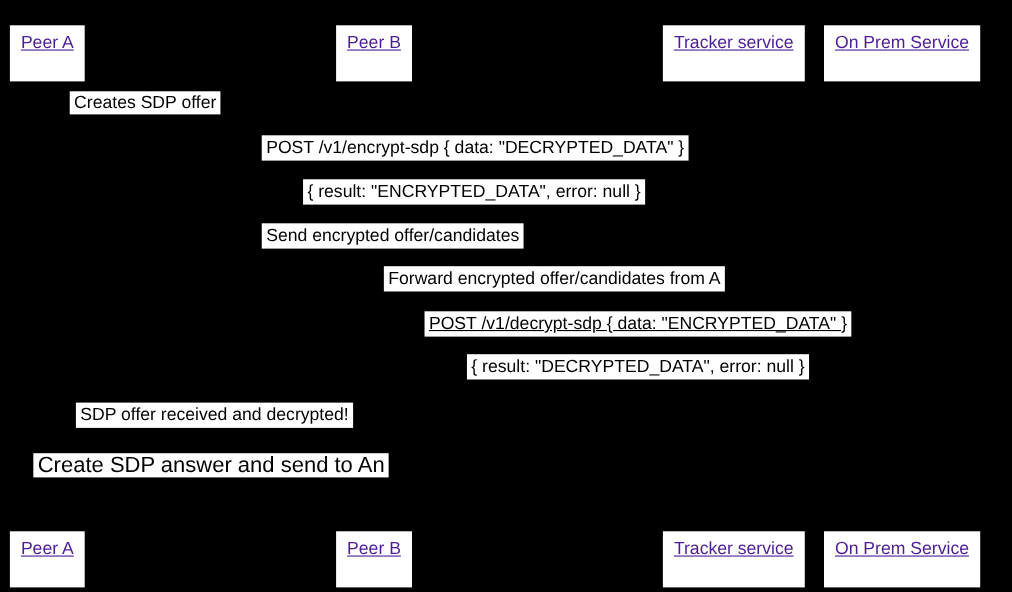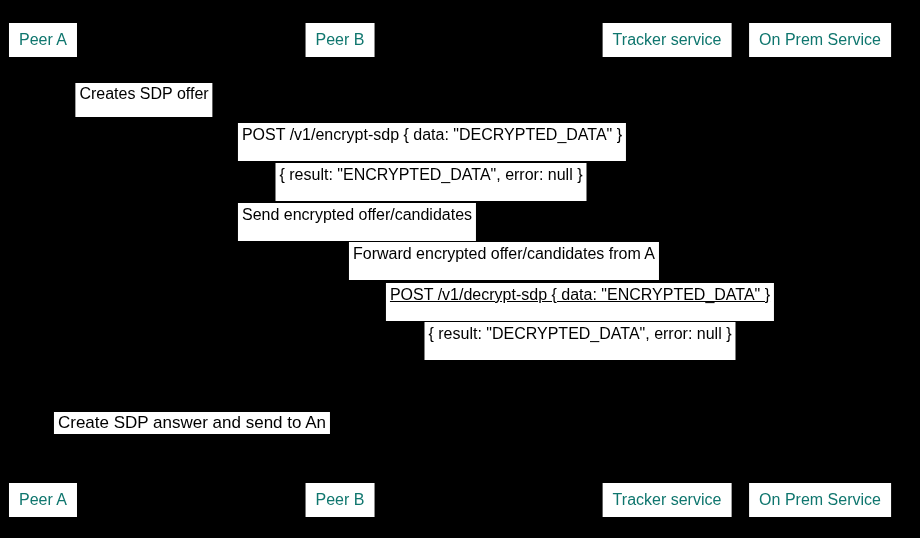--- a/index.html
+++ b/index.html
@@ -12,74 +12,76 @@
     width: 920px;
     height: 538px;
     background: #000000;
     overflow: hidden;
     font-family: "Liberation Sans", "DejaVu Sans", sans-serif;
   }
   
   .actor {
     position: absolute;
     transform: translateX(-50%);
-    height: 34px;
+    height: 51px;
     line-height: 34px;
     padding: 0 10px;
     background: #ffffff;
-    color: #0f766e;
+    color: #4c1d95;
     font-size: 16px;
     text-align: center;
     white-space: nowrap;
     box-sizing: border-box;
+    text-decoration: underline;
   }
   .actor.top { top: 23px; }
   .actor.bottom { top: 483px; }
   
   .msg {
     position: absolute;
     transform: translateX(-50%);
     background: #ffffff;
     color: #000000;
     font-size: 16px;
     line-height: 23px;
-    height: 38px;
+    height: 23px;
     padding: 0 4px;
     white-space: nowrap;
   }
   
   .note {
     position: absolute;
     transform: translateX(-50%);
     background: #ffffff;
     color: #000000;
-    font-size: 17px;
+    font-size: 20px;
     line-height: 22px;
     text-align: center;
     padding: 0 4px;
     white-space: nowrap;
   }
 </style>
 </head>
 <body>
 
 <div class="canvas">
 
   <div class="actor top" style="left:43px">Peer A</div>
   <div class="actor top" style="left:340px">Peer B</div>
   <div class="actor top" style="left:667px">Tracker service</div>
   <div class="actor top" style="left:820px">On Prem Service</div>
 
-  <div class="msg" style="left:144px; top:83px;  height:34px; line-height:21px;">Creates SDP offer</div>
+  <div class="msg" style="left:132px; top:83px;  height:21px; line-height:21px;">Creates SDP offer</div>
   <div class="msg" style="left:432px; top:123px;">POST /v1/encrypt-sdp { data: "DECRYPTED_DATA" }</div>
   <div class="msg" style="left:431px; top:163px;">{ result: "ENCRYPTED_DATA", error: null }</div>
   <div class="msg" style="left:504px; top:242px;">Forward encrypted offer/candidates from A</div>
   <div class="msg" style="left:357px; top:203px;">Send encrypted offer/candidates</div>
   <div class="msg" style="left:580px; top:283px;text-decoration:underline;">POST /v1/decrypt-sdp { data: "ENCRYPTED_DATA" }</div>
   <div class="msg" style="left:580px; top:322px;">{ result: "DECRYPTED_DATA", error: null }</div>
+  <div class="msg" style="left:195px; top:366px;">SDP offer received and decrypted!</div>
 
   <div class="note" style="left:192px; top:412px;">
     <div>Create SDP answer and send to An</div>
   </div>
 
   <div class="actor bottom" style="left:43px">Peer A</div>
   <div class="actor bottom" style="left:340px">Peer B</div>
   <div class="actor bottom" style="left:667px">Tracker service</div>
   <div class="actor bottom" style="left:820px">On Prem Service</div>
 

